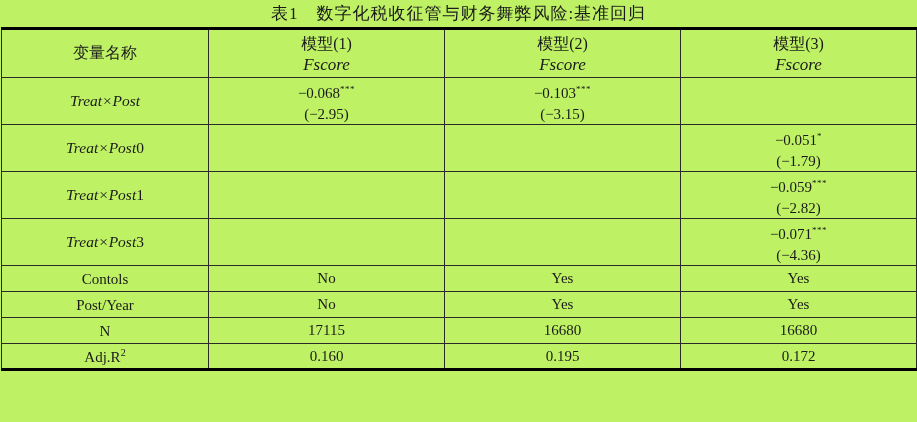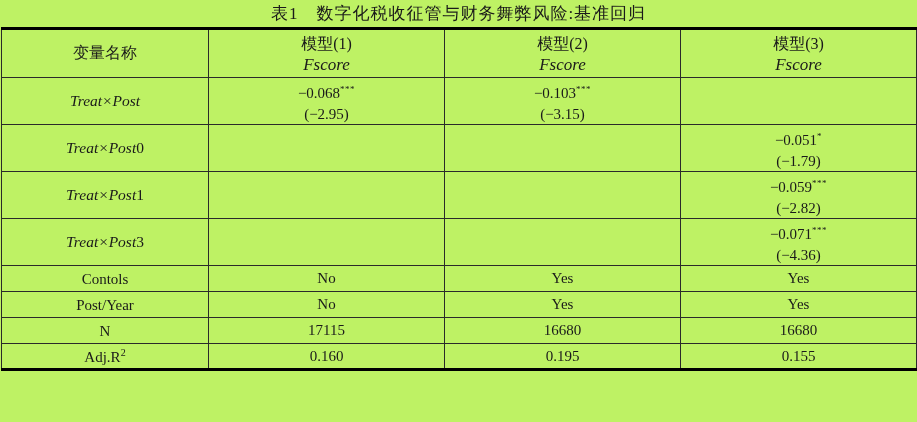--- a/index.html
+++ b/index.html
@@ -160,17 +160,17 @@
       <td><span>N</span><sup class="r2"></sup></td>
       <td>17115</td>
       <td>16680</td>
       <td>16680</td>
     </tr>
 
     <tr class="stat-row">
       <td><span>Adj.R</span><sup class="r2">2</sup></td>
       <td>0.160</td>
       <td>0.195</td>
-      <td>0.155</td>
+      <td>0.172</td>
     </tr>
   </tbody>
     </table>
 </div>
 
 </body></html>

